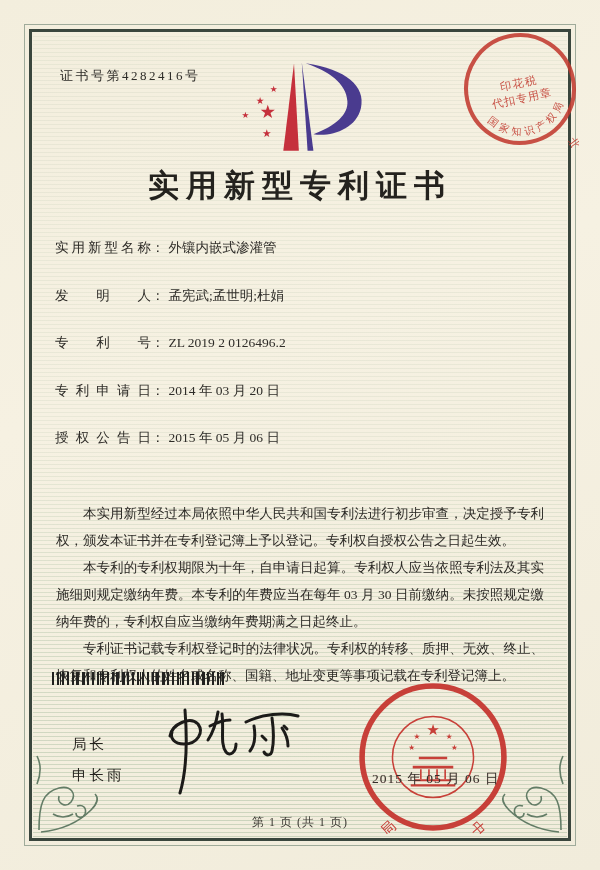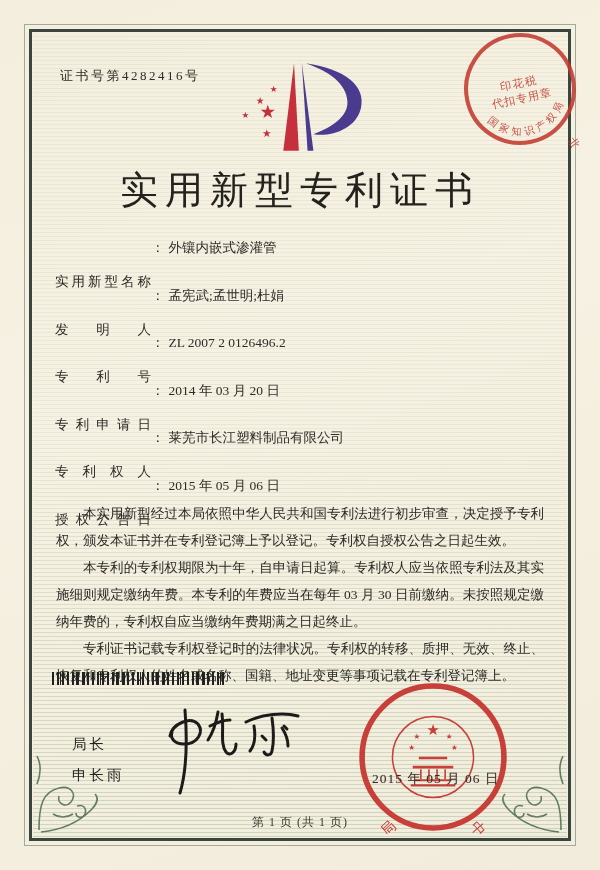--- a/index.html
+++ b/index.html
@@ -16,24 +16,24 @@
   
   .guilloche{position:absolute;inset:33px;pointer-events:none;
     background:repeating-linear-gradient(0deg,
       rgba(120,158,120,.34) 0px,rgba(120,158,120,.34) 1px,
       rgba(0,0,0,0) 1px,rgba(0,0,0,0) 4px);
     -webkit-mask-image:linear-gradient(180deg,rgba(0,0,0,.28) 0%,rgba(0,0,0,.30) 50%,rgba(0,0,0,.65) 72%,rgba(0,0,0,.95) 100%);
     mask-image:linear-gradient(180deg,rgba(0,0,0,.28) 0%,rgba(0,0,0,.30) 50%,rgba(0,0,0,.65) 72%,rgba(0,0,0,.95) 100%);}
   .cert-number{position:absolute;left:60px;top:67px;font-size:13px;letter-spacing:2.5px;color:#2e2c28;}
   .logo{position:absolute;left:228px;top:56px;width:165px;height:102px;}
   .title{position:absolute;left:0;right:0;top:165px;text-align:center;
-    font-size:38px;font-weight:normal;letter-spacing:7px;color:#24221e;}
+    font-size:31px;font-weight:bold;letter-spacing:7px;color:#24221e;}
   .fields{position:absolute;left:55px;top:239px;width:470px;}
   .field-row{height:47.5px;font-size:13.5px;color:#2e2c28;white-space:nowrap;}
-  .f-label{display:inline-block;width:96px;text-align:justify;text-align-last:justify;vertical-align:top;margin-top:34px;}
+  .f-label{display:inline-block;width:96px;text-align:justify;text-align-last:justify;vertical-align:top;}
   .f-colon{display:inline-block;margin-right:4px;}
   .body-text{position:absolute;left:56px;top:500px;width:488px;
     font-size:13.5px;line-height:27px;color:#2c2a26;text-align:justify;}
   .body-text p{margin:0;text-indent:2em;}
   .barcode{position:absolute;left:52px;top:672px;width:172px;height:13px;
     background:
      repeating-linear-gradient(90deg,#21211f 0 2px,transparent 2px 5px),
      repeating-linear-gradient(90deg,#21211f 0 1px,transparent 1px 8px);
   }
   .signoff{position:absolute;left:72px;top:735px;font-size:14.5px;color:#26241f;letter-spacing:3px;font-family:Liberation Serif, serif;}
@@ -92,27 +92,24 @@
   </svg>
 
   <div class="fields">
     <div class="field-row">
       <span class="f-label">实用新型名称</span><span class="f-colon">：</span><span>外镶内嵌式渗灌管</span>
     </div>
     <div class="field-row">
       <span class="f-label">发明人</span><span class="f-colon">：</span><span>孟宪武;孟世明;杜娟</span>
     </div>
     <div class="field-row">
-      <span class="f-label">专利号</span><span class="f-colon">：</span><span>ZL 2007 2 0126496.2</span>
+      <span class="f-label">专利号</span><span class="f-colon">：</span><span>ZL 2019 2 0126496.2</span>
     </div>
     <div class="field-row">
       <span class="f-label">专利申请日</span><span class="f-colon">：</span><span>2014 年 03 月 20 日</span>
-    </div>
-    <div class="field-row">
-      <span class="f-label">专利权人</span><span class="f-colon">：</span><span>莱芜市长江塑料制品有限公司</span>
     </div>
     <div class="field-row">
       <span class="f-label">授权公告日</span><span class="f-colon">：</span><span>2015 年 05 月 06 日</span>
     </div>
   </div>
 
   <div class="body-text">
     <p>本实用新型经过本局依照中华人民共和国专利法进行初步审查，决定授予专利权，颁发本证书并在专利登记簿上予以登记。专利权自授权公告之日起生效。</p>
     <p>本专利的专利权期限为十年，自申请日起算。专利权人应当依照专利法及其实施细则规定缴纳年费。本专利的年费应当在每年 03 月 30 日前缴纳。未按照规定缴纳年费的，专利权自应当缴纳年费期满之日起终止。</p>
     <p>专利证书记载专利权登记时的法律状况。专利权的转移、质押、无效、终止、恢复和专利权人的姓名或名称、国籍、地址变更等事项记载在专利登记簿上。</p>

